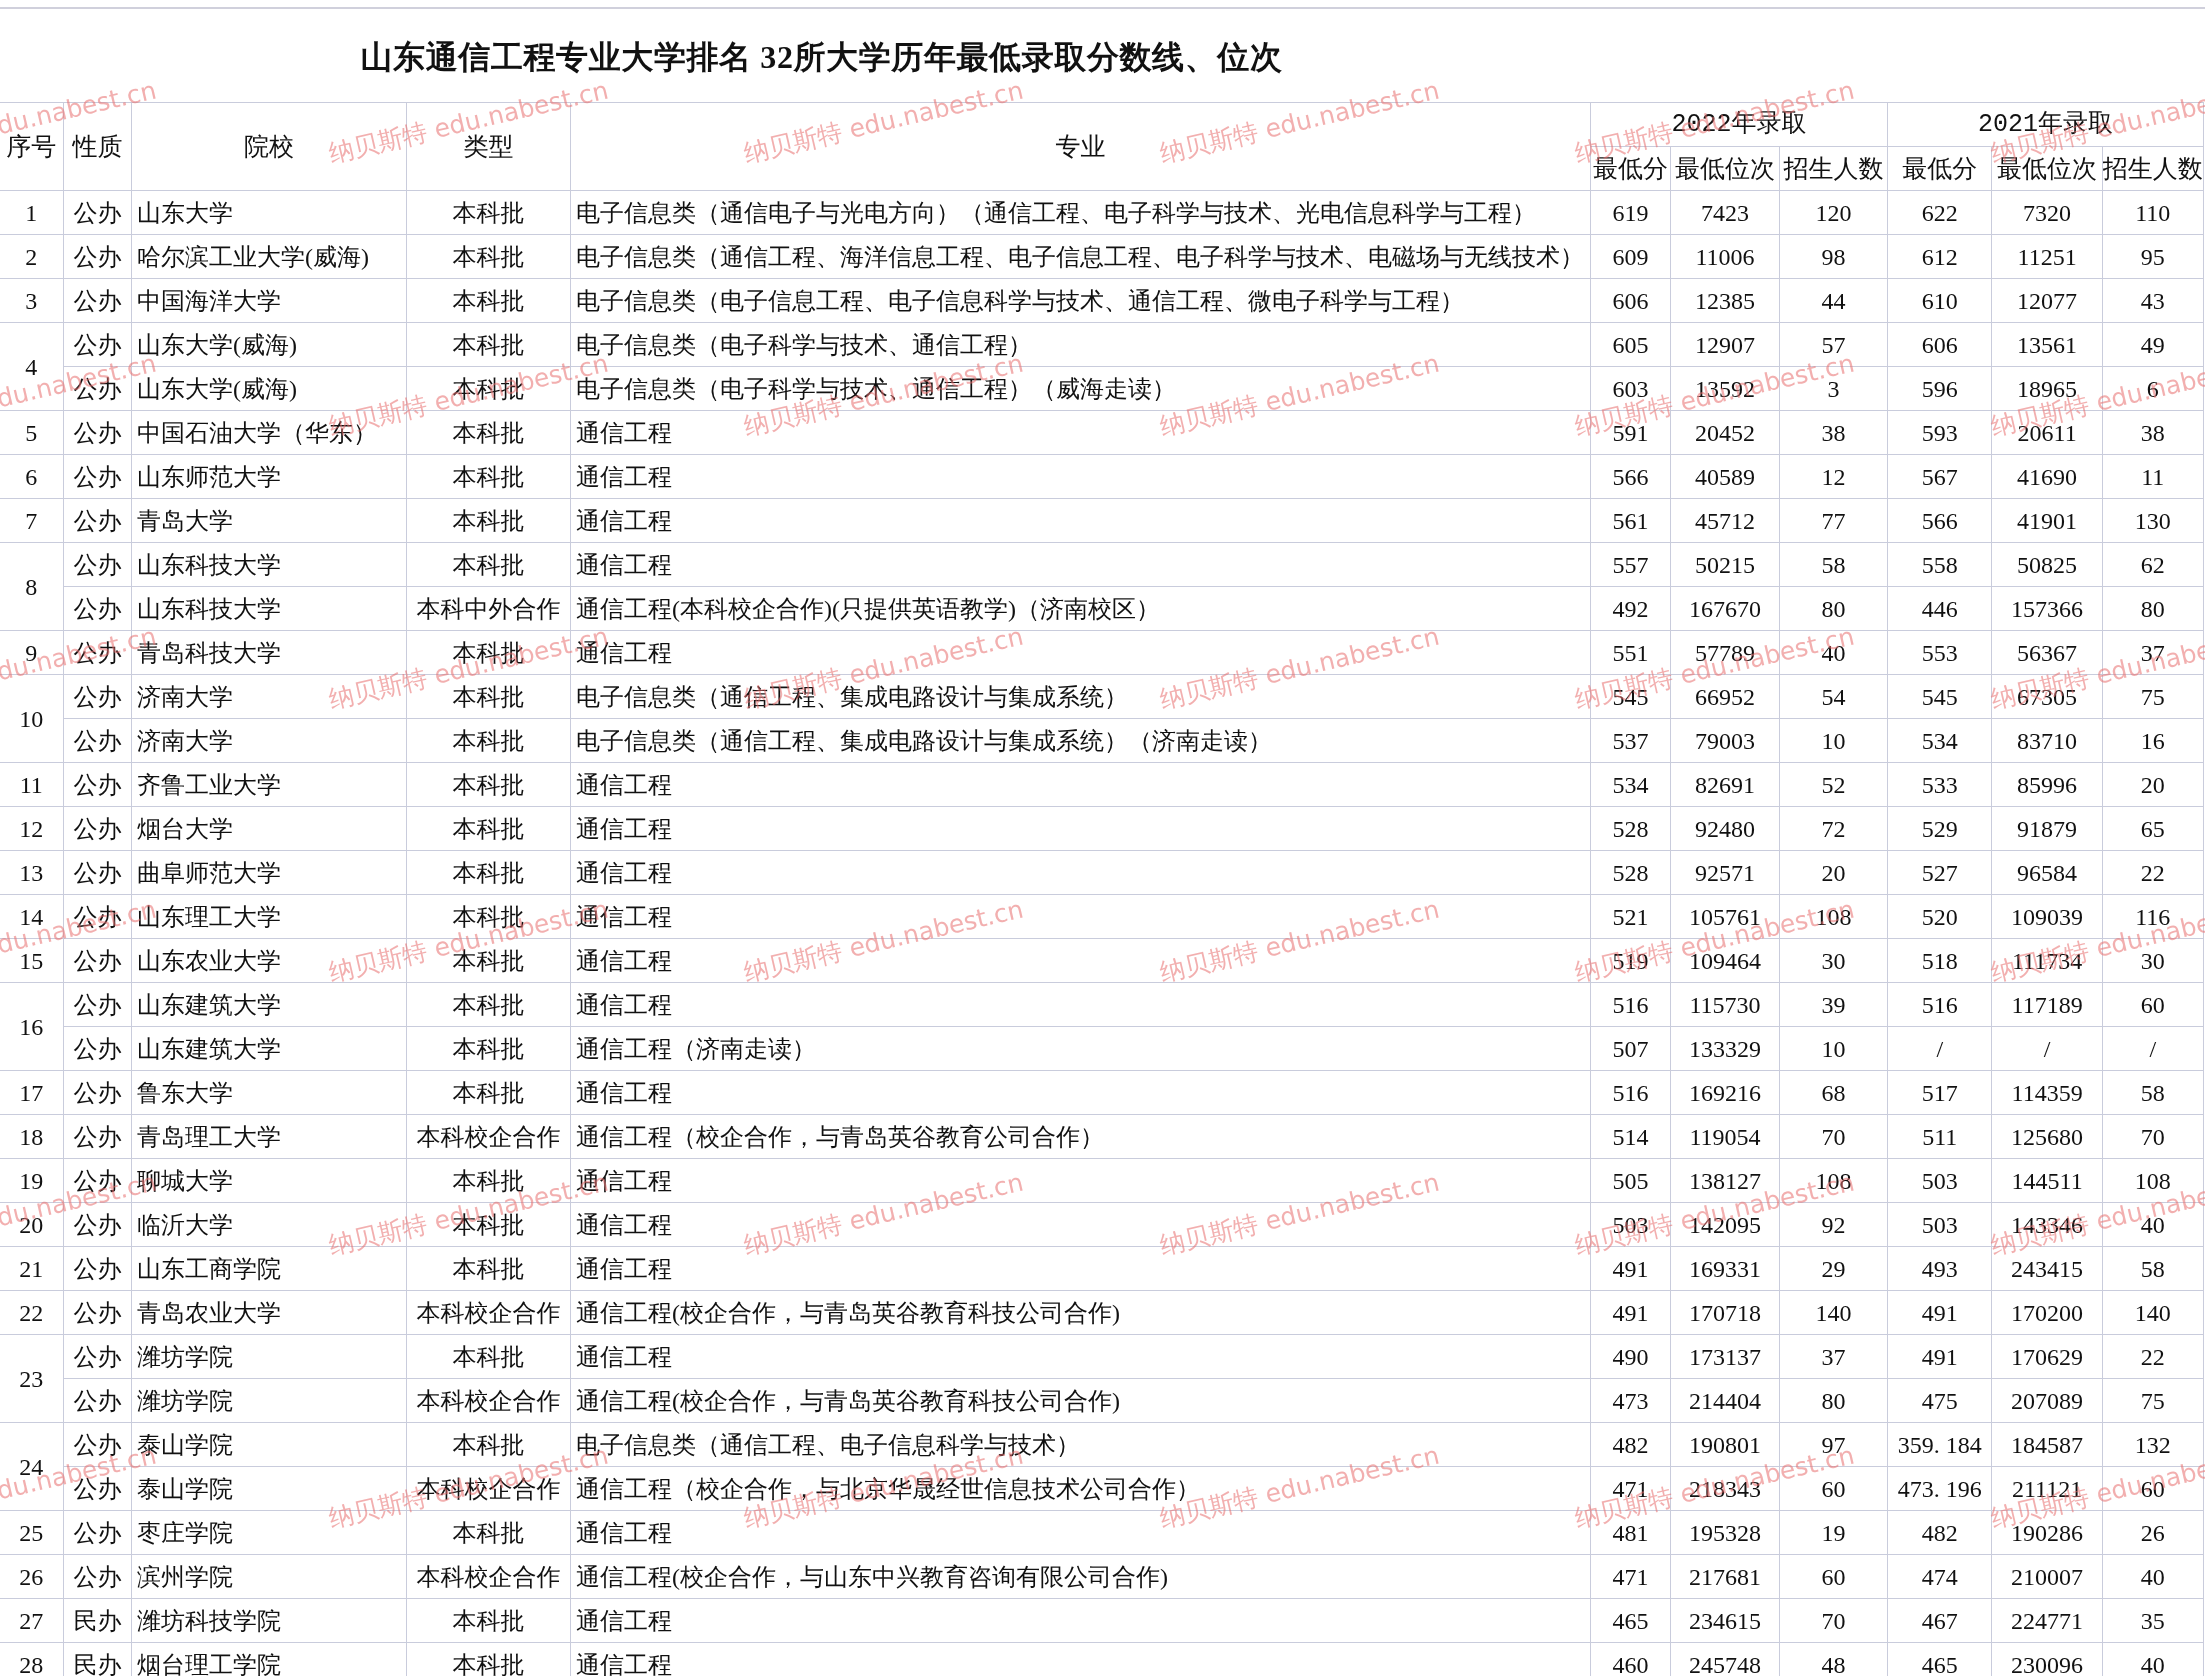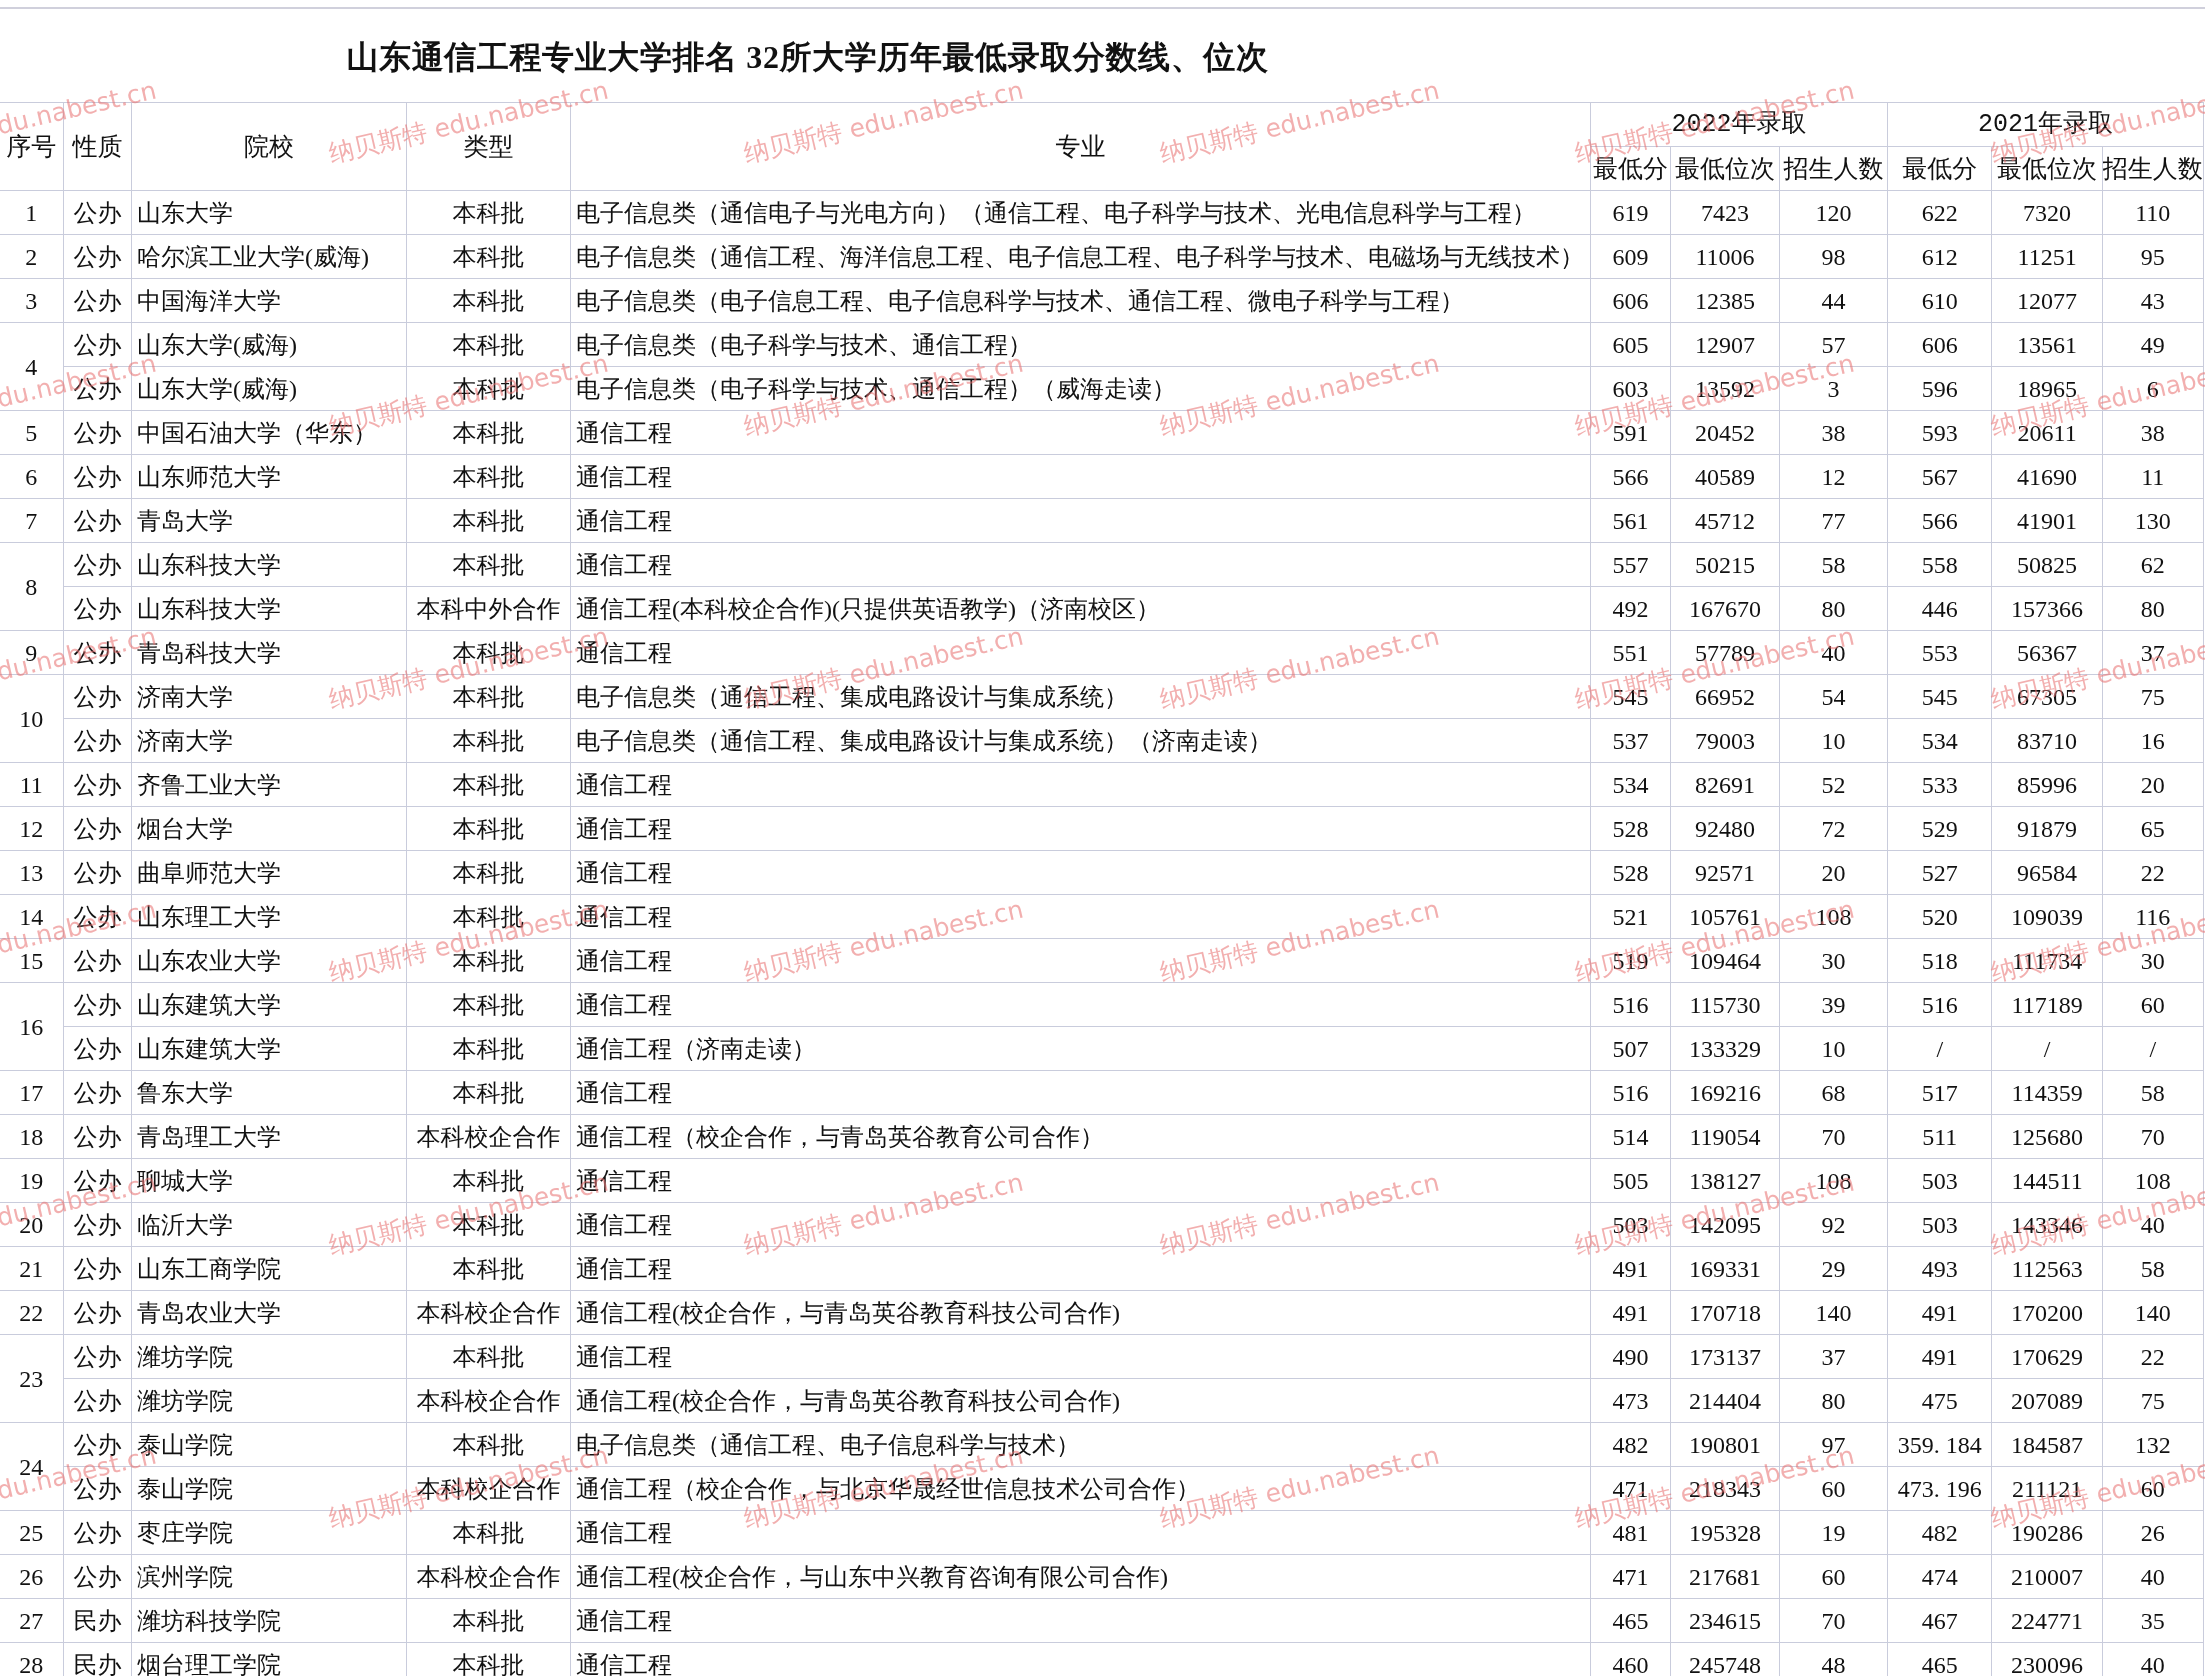--- a/index.html
+++ b/index.html
@@ -1,20 +1,20 @@
 <!DOCTYPE html>
 <html style="font-size:9.5px"><head>
 <meta charset="utf-8">
 <style>
   html, body { margin: 0; padding: 0; background: #ffffff; }
   body { width: 2205px; height: 1676px; position: relative; overflow: hidden;
          font-family: "Liberation Serif", "DejaVu Serif", serif; color: #111; }
   .top-rule { position: absolute; left: 0; top: 7.1px; width: 2205px; height: 1.8px; background: #d0d0dc; }
   .title { position: absolute; left: 0; top: 36px; width: 1615px; text-align: center;
-           font-size: 32px; font-weight: bold; letter-spacing: 0.6px; padding-left: 0px; }
+           font-size: 32px; font-weight: bold; letter-spacing: 0.6px; padding-left: 14px; }
   table.grid { position: absolute; left: -1.2px; top: 102px; border-collapse: collapse; table-layout: fixed; }
   table.grid td, table.grid th { border: 1.2px solid #c9ccdc; padding: 0; overflow: hidden; white-space: nowrap;
            font-size: 24px; font-weight: normal; line-height: 1; }
   table.grid th { font-size: 25px; }
   th.hdr-tall { height: 87px; margin-top: 18px; }
   th.hdr-year { height: 43px; font-size: 26px; font-family: Liberation Mono, monospace; }
   th.hdr-sub { height: 43px; }
   td { height: 43px; }
   .c { text-align: center; }
   .l { text-align: left; padding-left: 4.8px !important; }
@@ -373,21 +373,21 @@
       <tr>
         <td class="c">21</td>
         <td class="c">公办</td>
         <td class="l">山东工商学院</td>
         <td class="c">本科批</td>
         <td class="l">通信工程</td>
         <td class="c">491</td>
         <td class="c">169331</td>
         <td class="c">29</td>
         <td class="c">493</td>
-        <td class="c">112563</td>
+        <td class="c">243415</td>
         <td class="c">58</td>
       </tr>
       <tr>
         <td class="c">22</td>
         <td class="c">公办</td>
         <td class="l">青岛农业大学</td>
         <td class="c">本科校企合作</td>
         <td class="l">通信工程(校企合作，与青岛英谷教育科技公司合作)</td>
         <td class="c">491</td>
         <td class="c">170718</td>

